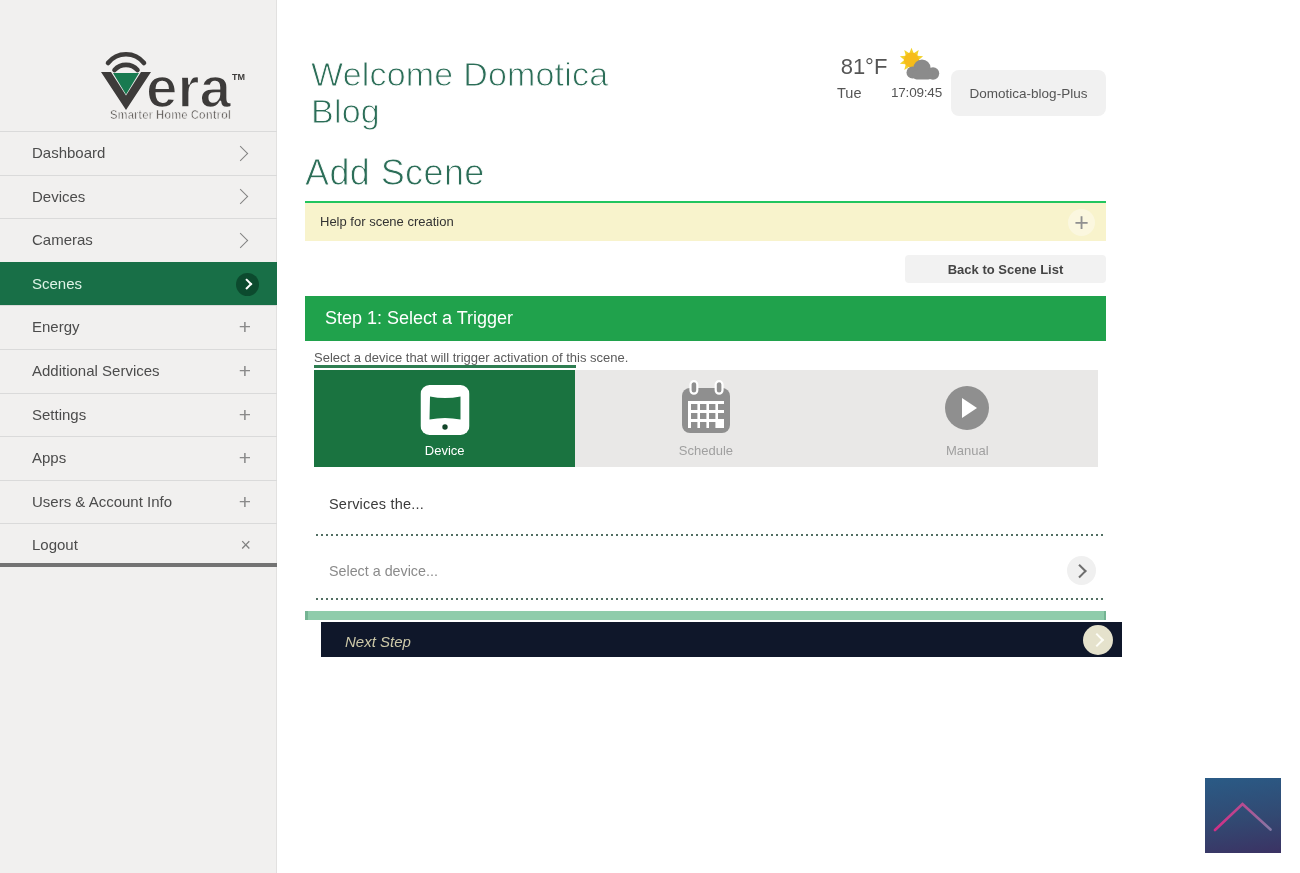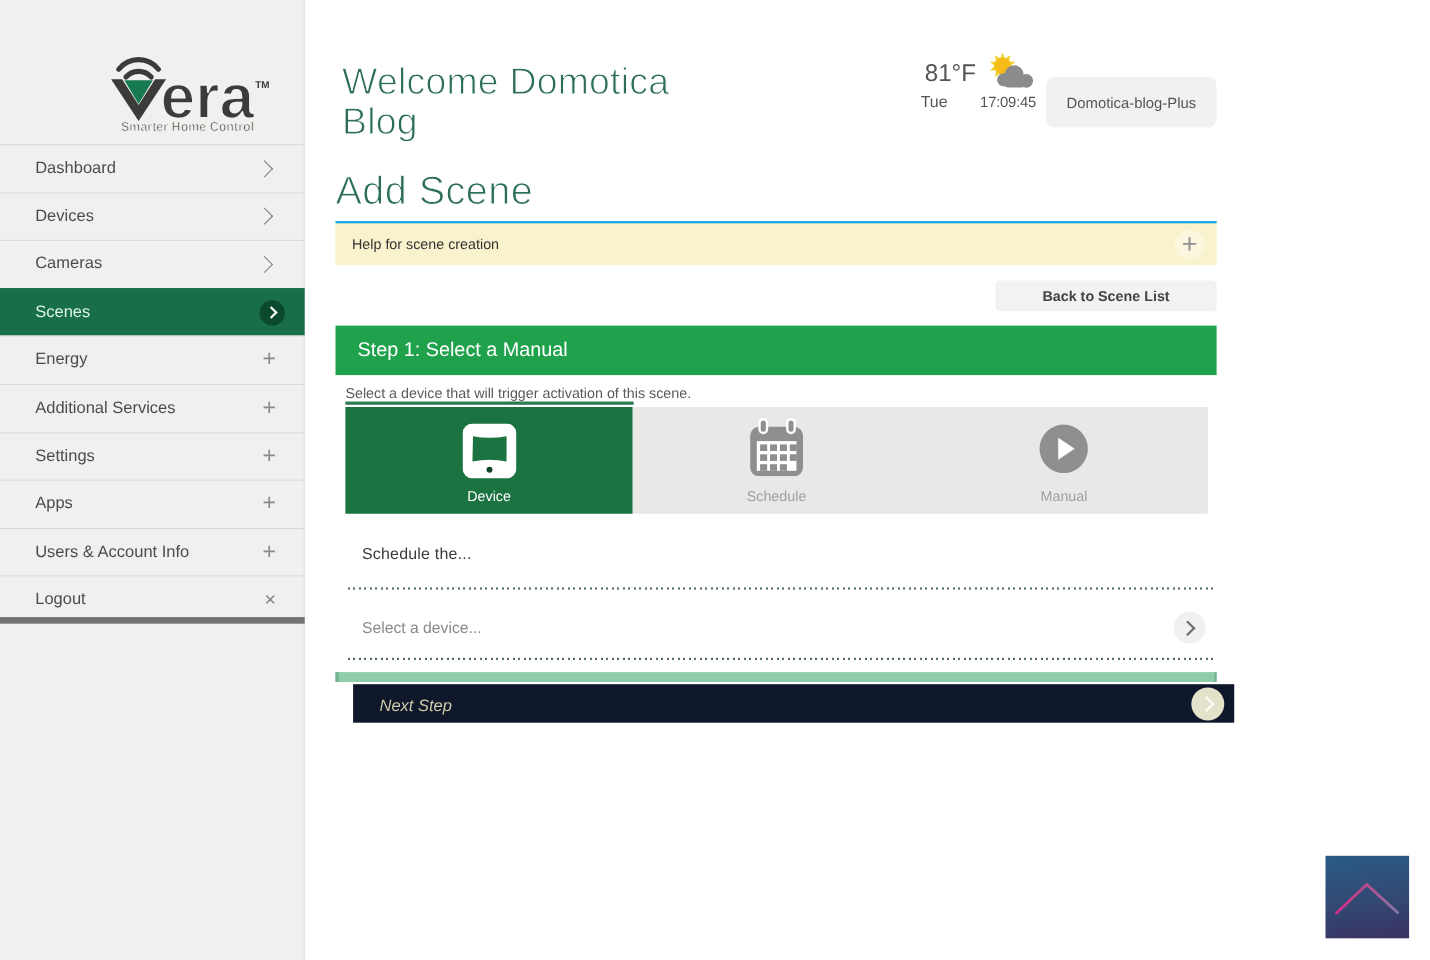--- a/index.html
+++ b/index.html
@@ -4,21 +4,21 @@
 <style>
 * { margin:0; padding:0; box-sizing:border-box; }
 html,body { width:1300px; height:873px; background:#fff; font-family:"Liberation Sans", sans-serif; overflow:hidden; }
 #page { position:relative; width:1300px; height:873px; }
 
 
 #sidebar { position:absolute; left:0; top:0; width:277px; height:873px; background:#f1f0ef; border-right:1px solid #e2e1e0; }
 #logo { position:absolute; left:0; top:15px; width:238px; height:132px;margin-left:34px; }
 #menu { position:absolute; left:0; top:131px; width:277px; }
 .mi { position:relative; height:43.6px; border-top:1px solid #dadada; font-size:15px; color:#4c4c4c; line-height:42.6px; padding-left:32px; }
-.mi:last-child { border-bottom:6px solid #737373; }
+.mi:last-child { border-bottom:4px solid #737373; }
 .mi .ric { position:absolute; right:26px; top:0; height:42.6px; display:flex; align-items:center; }
 .chev { display:inline-block; width:11px; height:11px; border-right:1.7px solid #828282; border-top:1.7px solid #828282; transform:rotate(45deg); margin-right:5px; }
 .plus { font-size:21px; color:#8a8a8a; font-weight:400; }
 .xic  { font-size:18px; color:#828282; }
 .mi.active { background:#186f47; color:#ddf3e6; border-top:1px solid #186f47; }
 .mi.active .ric { right:18px; }
 .circ-chev { width:23px; height:23px; border-radius:50%; background:#0c4a2e; display:flex; align-items:center; justify-content:center; }
 .circ-chev .chev { width:7.5px; height:7.5px; border-width:2px; border-color:#fff; margin:0 0 0 -2px; }
 
 
@@ -27,21 +27,21 @@
 h1.addscene { position:absolute; left:27px; top:152px; font-size:36px; font-weight:normal; color:#2c6e58; letter-spacing:0.4px; -webkit-text-stroke:0.9px #ffffff; }
 
 
 #temp { position:absolute; left:556px; top:54px; width:60px; font-size:22px; color:#555; text-align:center; }
 #wicon { position:absolute; left:617px; top:45px; }
 #day { position:absolute; left:559px; top:85px; font-size:14.5px; color:#555; }
 #time { position:absolute; left:613px; top:85px; font-size:13.5px; color:#555; letter-spacing:-0.2px; }
 #unitbtn { position:absolute; left:673px; top:70px; width:155px; height:46px; background:#f1f1f1; border-radius:8px; font-size:13.5px; color:#555; display:flex; align-items:center; justify-content:center; }
 
 
-#helpbar { position:absolute; left:27px; top:201px; width:801px; height:40px; background:#f8f3cc; border-top:2px solid #0ea5e9; }
+#helpbar { position:absolute; left:27px; top:201px; width:801px; height:40px; background:#f8f3cc; border-top:2px solid #22c55e; }
 #helpbar .txt { position:absolute; left:15px; top:11px; font-size:13px; font-weight:normal; color:#333; }
 #helpbar .pluscirc { position:absolute; right:11px; top:6px; width:27px; height:27px; border-radius:50%; background:rgba(255,255,255,.38); color:#909090; font-size:25px; font-weight:normal; line-height:26px; text-align:center; }
 
 #backbtn { position:absolute; left:627px; top:255px; width:201px; height:28px; background:#f2f2f2; border-radius:4px; font-size:13px; font-weight:bold; color:#444; display:flex; align-items:center; justify-content:center; }
 
 #stepbar { position:absolute; left:27px; top:296px; width:801px; height:45px; background:#20a24c; color:#fff; font-size:18px; line-height:45px; padding-left:20px; }
 
 #caption { position:absolute; left:36px; top:350px; font-size:13px; color:#5b5b5b; }
 
 
@@ -139,21 +139,21 @@
     <div id="time">17:09:45</div>
     <div id="unitbtn">Domotica-blog-Plus</div>
 
     <div id="helpbar">
       <span class="txt">Help for scene creation</span>
       <span class="pluscirc">+</span>
     </div>
 
     <div id="backbtn">Back to Scene List</div>
 
-    <div id="stepbar">Step 1: Select a Manual</div>
+    <div id="stepbar">Step 1: Select a Trigger</div>
     <div id="caption">Select a device that will trigger activation of this scene.</div>
 
     <div style="position:absolute;left:36px;top:365px;width:262px;height:2.5px;background:#2e7d51;"></div>
     <div id="tiles">
       <div class="tile sel" style="left:0;">
         <svg class="ticon" width="49" height="50" viewBox="0 0 49 50">
           <rect x="0" y="0" width="49" height="50" rx="9" fill="#fff"></rect>
           <path d="M9.5 11.5 Q 24.5 14.5 40 11.5 L 40 34.5 Q 24.5 31.5 9 34.5 Z" fill="#1a7340"></path>
           <circle cx="24.5" cy="42" r="2.7" fill="#12462a"></circle>
         </svg>
@@ -185,21 +185,21 @@
       </div>
       <div class="tile" style="left:522.6px;">
         <svg class="ticon" width="46" height="46" viewBox="0 0 46 46" style="top:15px;">
           <circle cx="23" cy="23" r="22" fill="#8f8f8f"></circle>
           <path d="M18 13 L33 23 L18 33 Z" fill="#fff"></path>
         </svg>
         <div class="lbl">Manual</div>
       </div>
     </div>
 
-    <div id="whenever">Schedule the...</div>
+    <div id="whenever">Services the...</div>
     <div class="dotline" style="top:534px;"></div>
     <div id="selectdev">Select a device...</div>
     <div id="selcirc">
         <span class="chev"></span>
       </div>
     <div class="dotline" style="top:598px;"></div>
     <div id="progress"></div>
     <div id="nextbar">
       <span class="txt">Next Step</span>
       <span class="ncirc">

